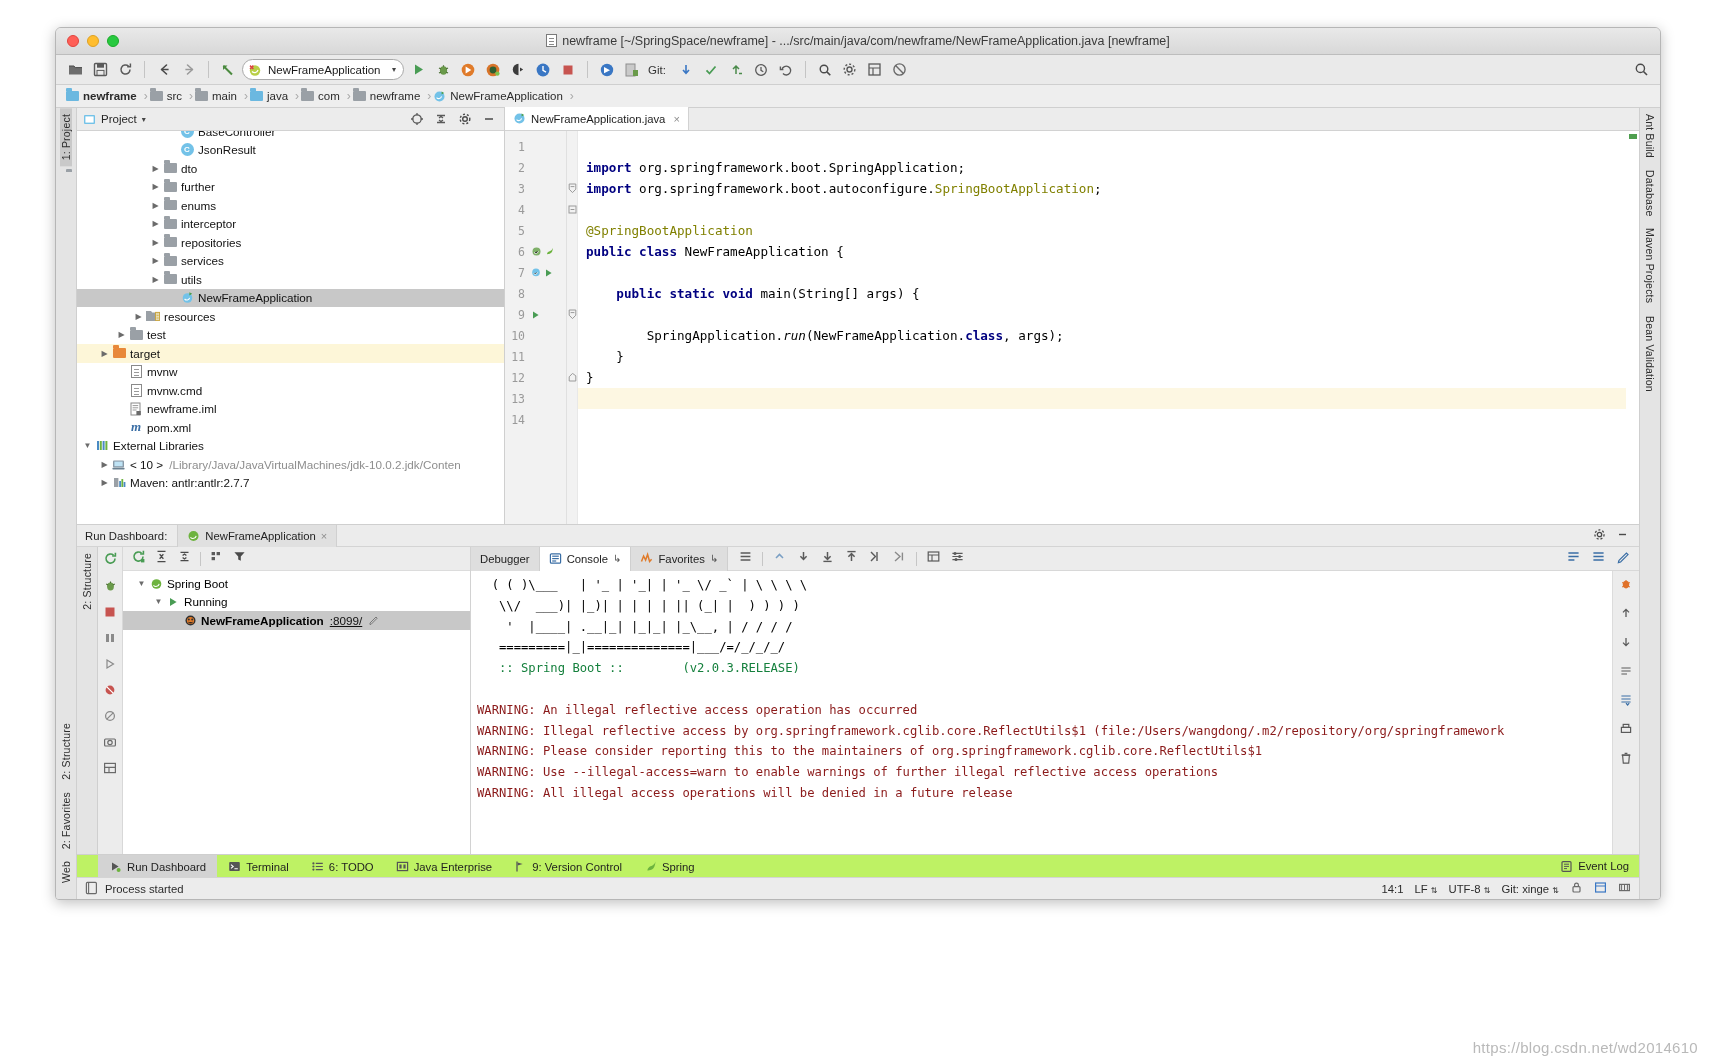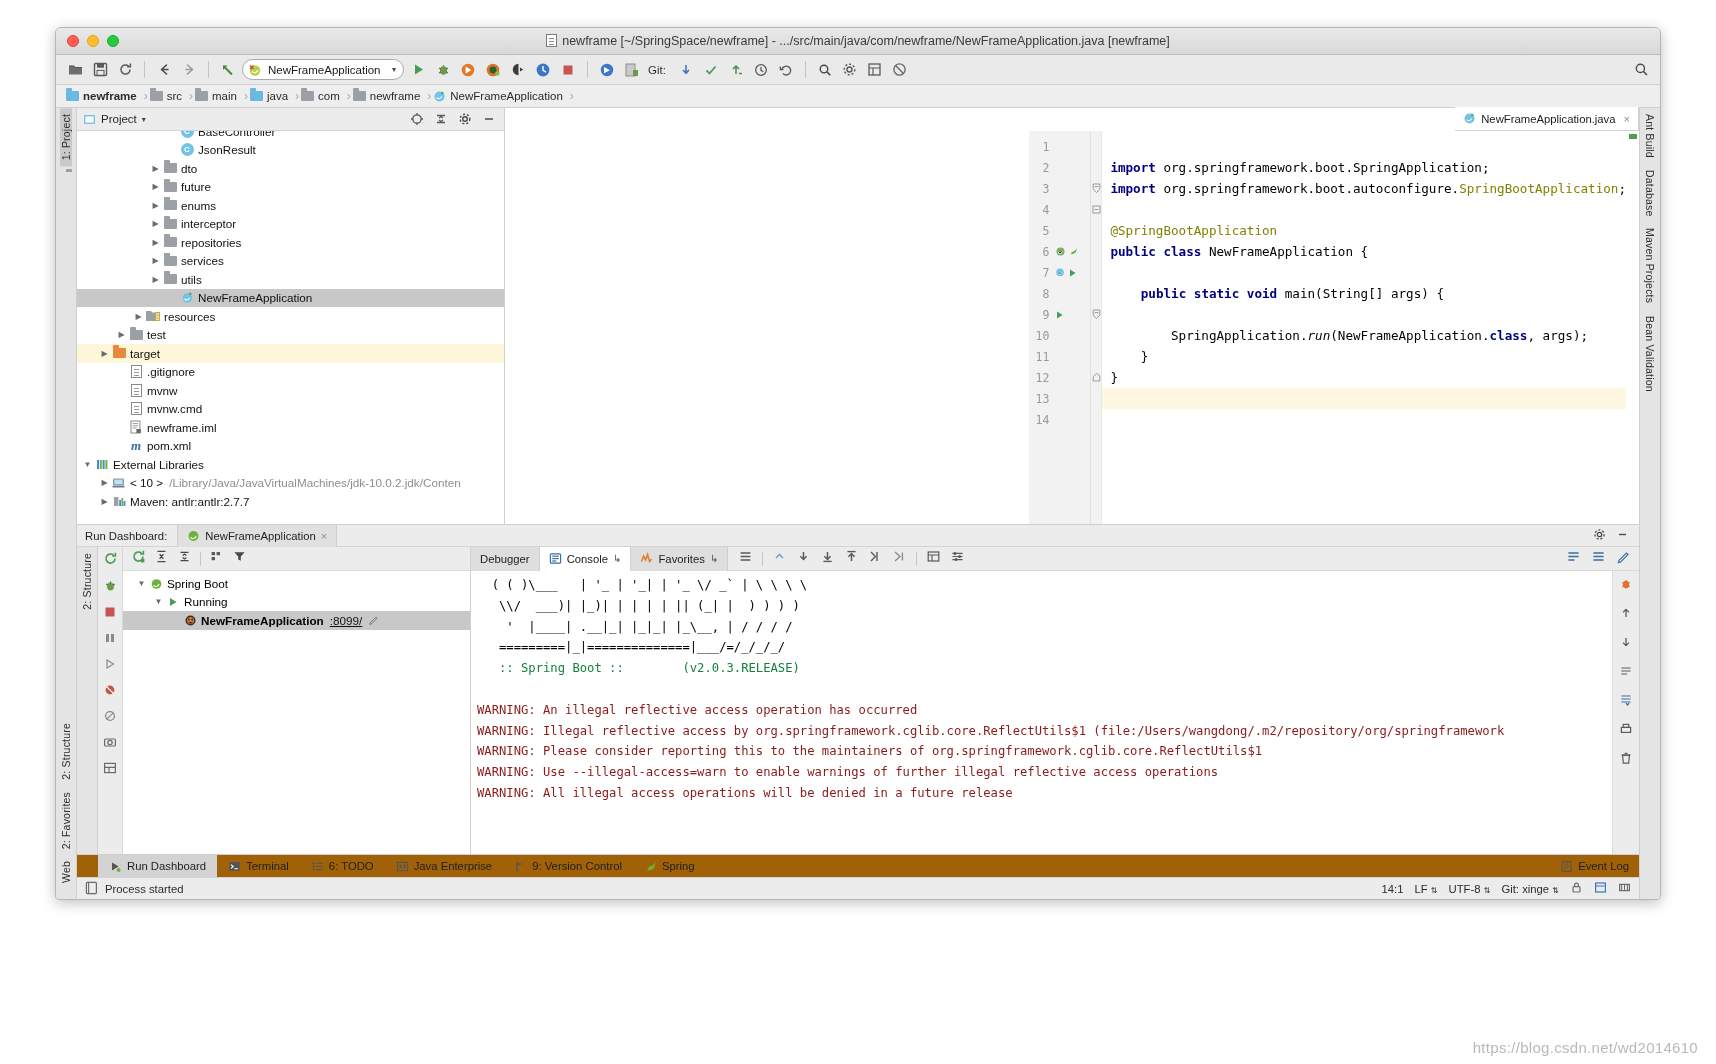--- a/index.html
+++ b/index.html
@@ -119,21 +119,21 @@
   .trow.sel { background: #c8c8c8; }
   .trow.hl { background: #fdf6d8; }
   .arrow { width: 13px; text-align: center; color: #6b6b6b; font-size: 8px; flex:0 0 13px; }
   .arrow.blank { color: transparent; }
   .ti { width: 16px; flex: 0 0 16px; display:flex; align-items:center; justify-content:center; margin-right: 3px; }
   .tlabel { }
   .tdim { color: #8e8e8e; margin-left: 6px; }
   .bold { font-weight: bold; }
 
   
-  .editor { flex: 1 1 auto; display: flex; flex-direction: column; background:#fff; min-width:0;align-items:flex-end; }
+  .editor { flex: 1 1 auto; display: flex; flex-direction: column; background:#fff; min-width:0; }
   .tabbar {
     height: 23px; flex: 0 0 23px; background: #ececec;
     border-bottom: 1px solid #d2d2d2; display: flex; align-items: flex-end;
   }
   .etab {
     height: 23px; display: flex; align-items: center; gap: 5px;
     padding: 0 8px; font-size: 11.3px; color: #1d1d1d;
     background: #fff; border-right: 1px solid #d2d2d2;
   }
   .etab .x { color: #8d8d8d; font-size: 11px; margin-left: 3px; }
@@ -195,22 +195,22 @@
     flex:1 1 auto; font-family:"DejaVu Sans Mono", monospace; font-size: 12.2px;
     color:#000; padding: 4px 0 0 6px; overflow:hidden; white-space:pre; line-height:20.8px;
   }
   .warn { color: #8b1a1a; }
   .green { color: #15803d; }
   .consrail { width:27px; flex:0 0 27px; background:#ececec; border-left:1px solid #dcdcdc;
               display:flex; flex-direction:column; align-items:center; padding-top:6px; gap:11px;}
 
   
   .bottombar {
-    height: 23px; flex: 0 0 23px; background: #a16207; border-top: 1px solid #cfcfcf;
-    display: flex; align-items: center; font-size: 11.3px; color: #1f1f1f;
+    height: 23px; flex: 0 0 23px; background: #bef264; border-top: 1px solid #cfcfcf;
+    display: flex; font-size: 11.3px; color: #1f1f1f;
   }
   .btab { display:flex; align-items:center; gap:5px; height:23px; padding: 0 11px; }
   .btab.active { background: #d3d3d3; }
   .bottombar .bright { margin-left:auto; display:flex; align-items:center; gap:5px; padding-right:10px; }
 
   .statusbar {
     height: 22px; flex: 0 0 22px; background: #ececec; border-top: 1px solid #d4d4d4;
     display: flex; align-items: center; font-size: 11.3px; color: #2b2b2b; padding: 0 8px; gap: 7px;
   }
   .statusbar .sright { margin-left: auto; display: flex; align-items: center; gap: 11px; }
@@ -530,21 +530,21 @@
                     <span class="folder"></span>
                   </span>
                   <span class="tlabel">dto</span>
                 </div>
                 <div class="trow">
                   <span style="width: 68px; flex: 0 0 68px;"></span>
                   <span class="arrow">▶</span>
                   <span class="ti">
                     <span class="folder"></span>
                   </span>
-                  <span class="tlabel">future</span>
+                  <span class="tlabel">further</span>
                 </div>
                 <div class="trow">
                   <span style="width: 68px; flex: 0 0 68px;"></span>
                   <span class="arrow">▶</span>
                   <span class="ti">
                     <span class="folder"></span>
                   </span>
                   <span class="tlabel">enums</span>
                 </div>
                 <div class="trow">
@@ -611,28 +611,20 @@
                   </span>
                   <span class="tlabel">test</span>
                 </div>
                 <div class="trow hl">
                   <span style="width: 17px; flex: 0 0 17px;"></span>
                   <span class="arrow">▶</span>
                   <span class="ti">
                     <span class="folder orange"></span>
                   </span>
                   <span class="tlabel">target</span>
-                </div>
-                <div class="trow">
-                  <span style="width: 34px; flex: 0 0 34px;"></span>
-                  <span class="arrow blank">▶</span>
-                  <span class="ti">
-                    <span class="fileico"></span>
-                  </span>
-                  <span class="tlabel">.gitignore</span>
                 </div>
                 <div class="trow">
                   <span style="width: 34px; flex: 0 0 34px;"></span>
                   <span class="arrow blank">▶</span>
                   <span class="ti">
                     <span class="fileico"></span>
                   </span>
                   <span class="tlabel">mvnw</span>
                 </div>
                 <div class="trow">

